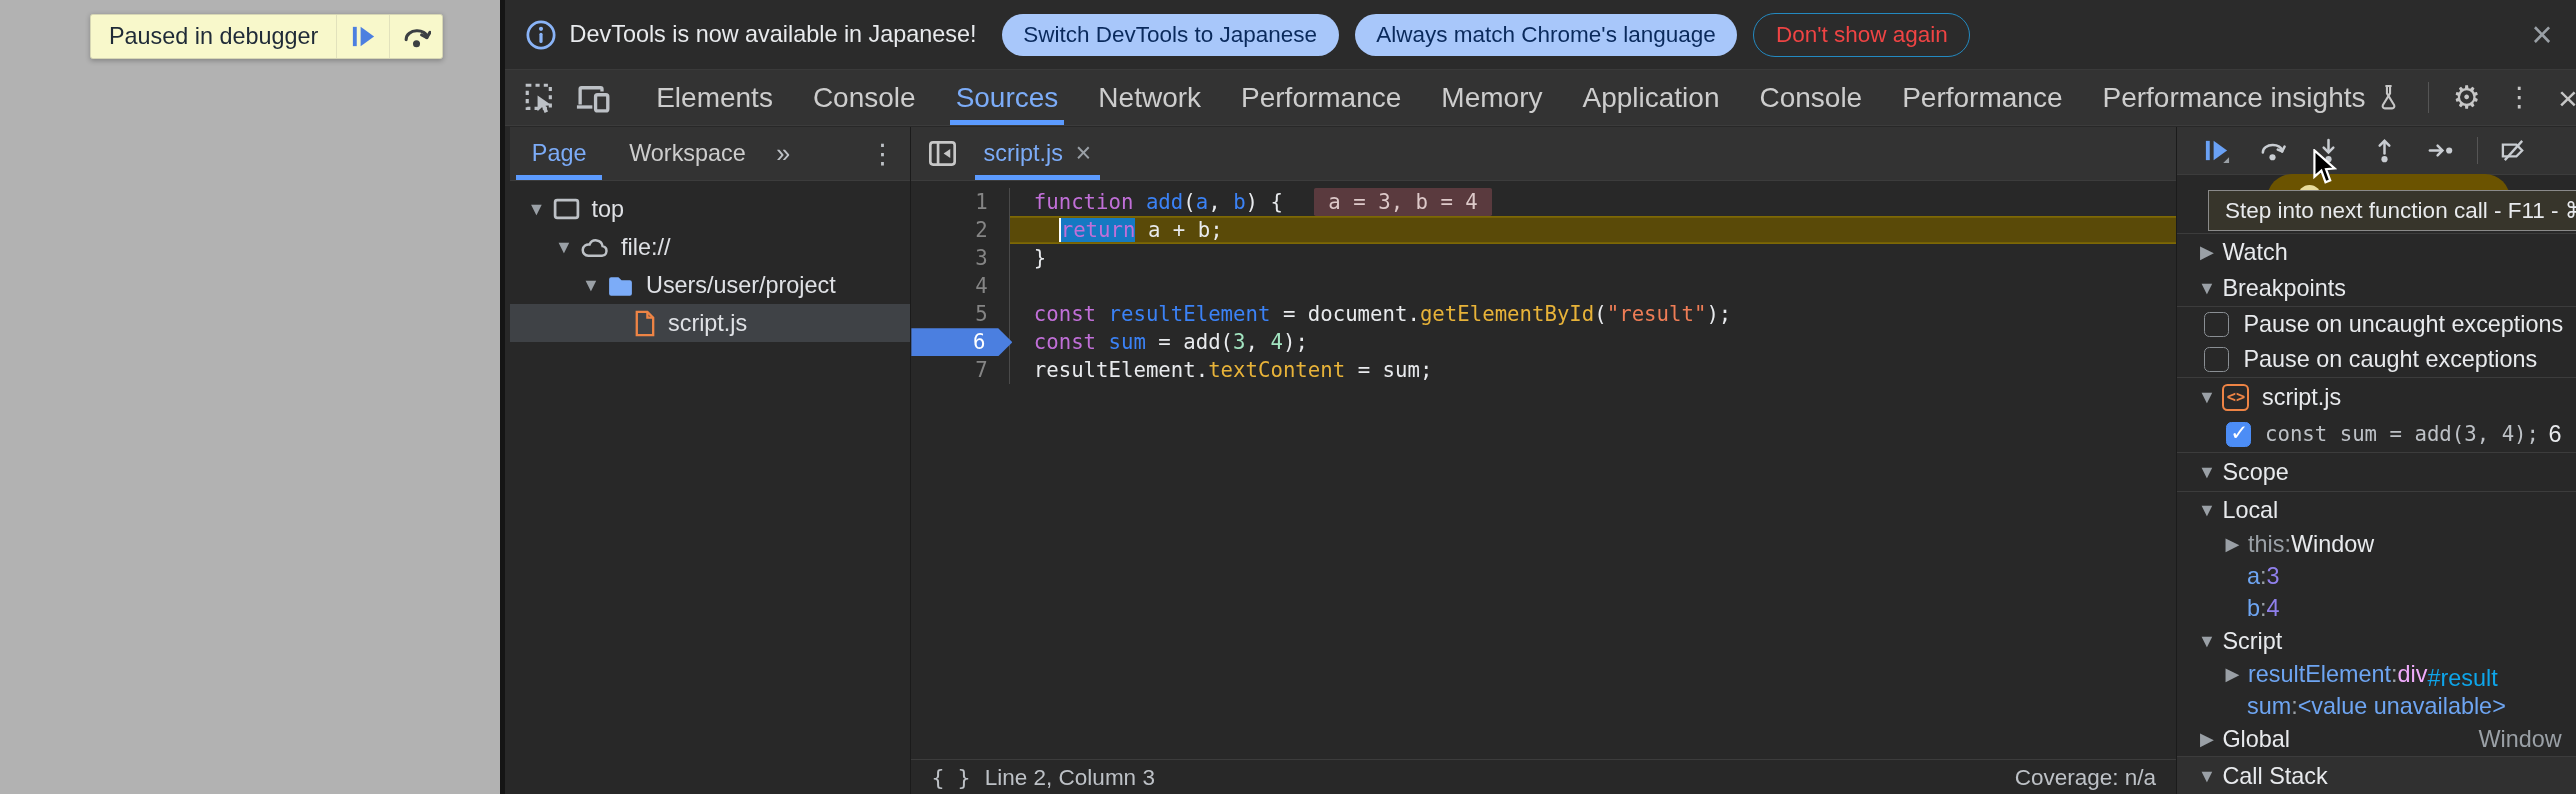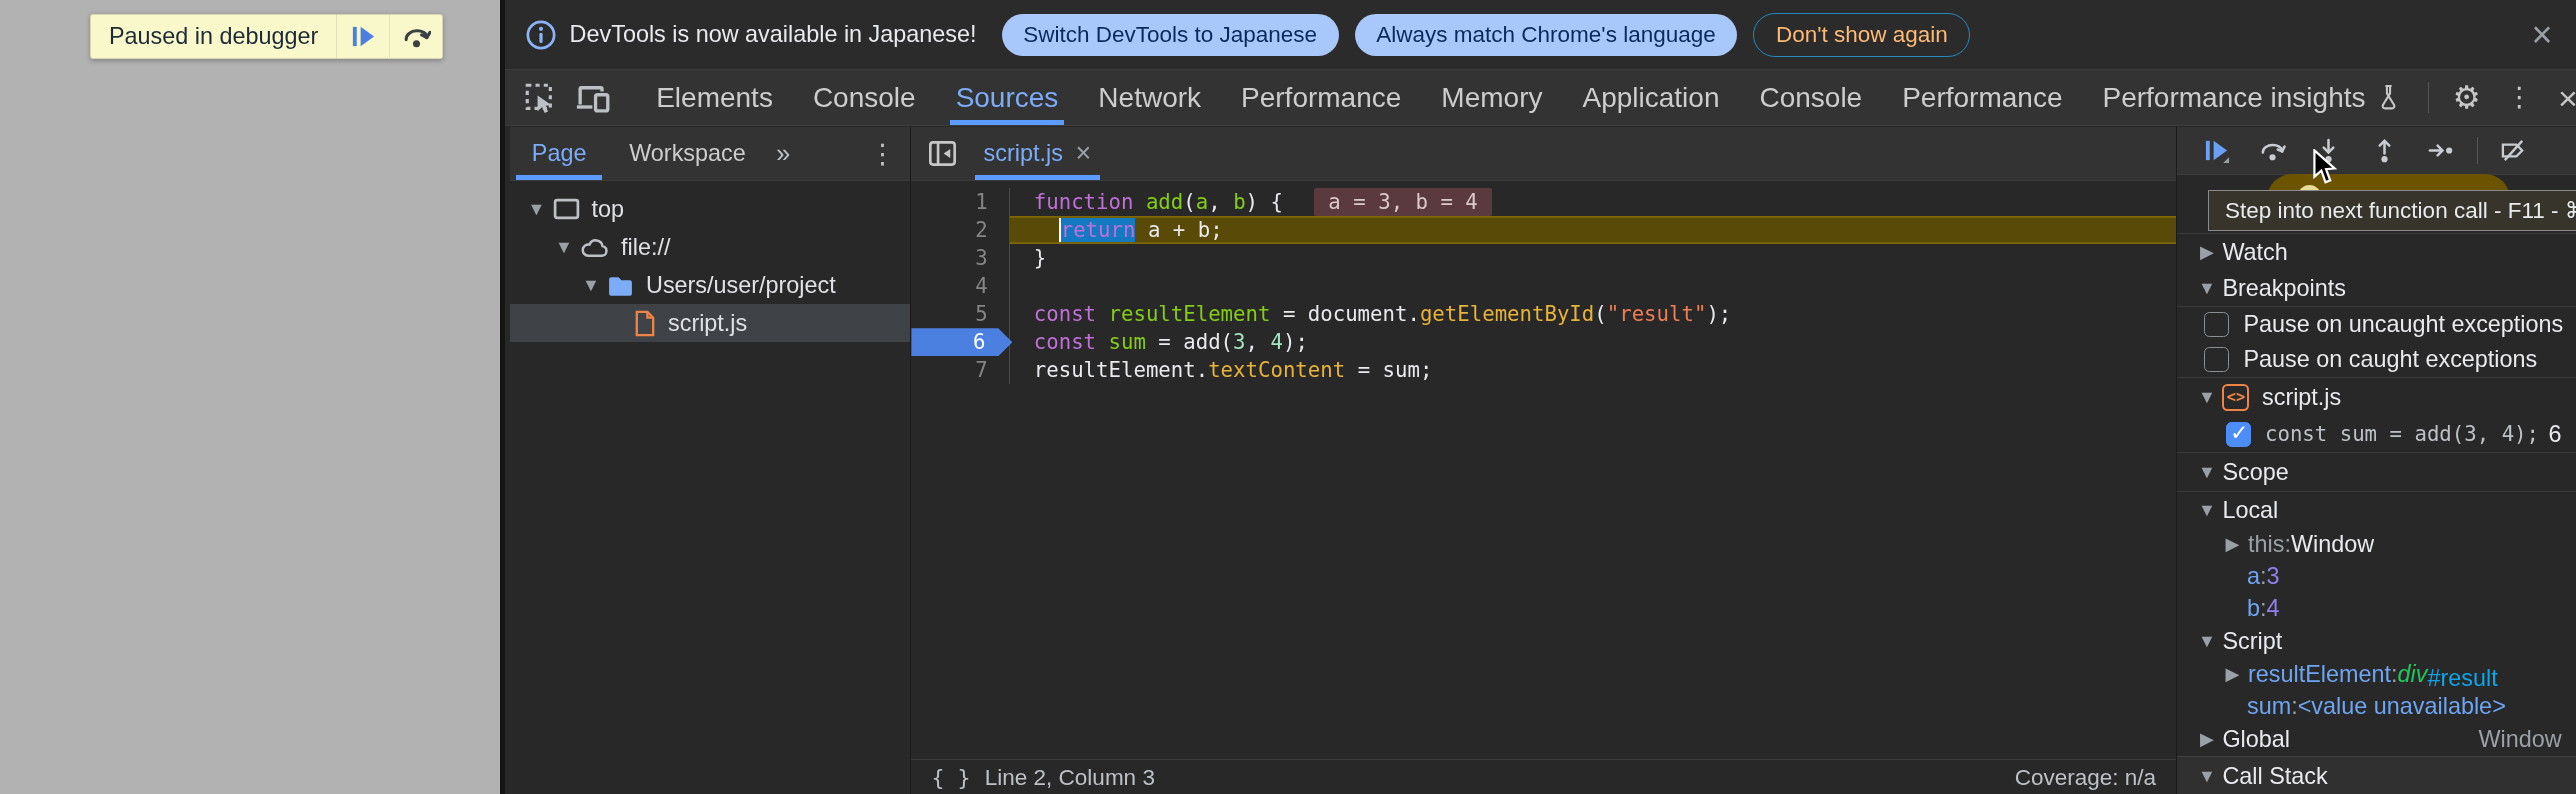--- a/index.html
+++ b/index.html
@@ -15,21 +15,21 @@
   .pb-btn{display:flex;align-items:center;justify-content:center;width:52px;border-left:1.8px solid #e2e2bc;cursor:pointer;}
 
   
   .devtools{position:absolute;left:500px;top:0;right:0;height:795px;background:#282828;border-left:5.4px solid #151515;box-sizing:border-box;}
 
   
   .notif{position:relative;height:70px;background:#2b2b2b;border-bottom:0.9px solid #3a3a3a;display:flex;align-items:center;padding-left:20px;box-sizing:border-box;}
   .notif-msg{color:#e8eaed;font-size:23.4px;margin:0 9px 0 12.6px;}
   .pill{border:none;border-radius:898px;background:#a8c7fa;color:#0a2a5c;font-size:22.5px;
         font-family:inherit;padding:8px 21.6px;margin-left:16px;cursor:pointer;white-space:nowrap;}
-  .pill.outline{background:transparent;border:1.8px solid #2389c0;color:#fdba74;}
+  .pill.outline{background:transparent;border:1.8px solid #2389c0;color:#ef4444;}
   .notif-close{position:absolute;right:23.4px;top:50%;transform:translateY(-50%);color:#9aa0a6;font-size:36px;line-height:1;cursor:pointer;}
 
   
   .tabbar{position:relative;height:56px;background:#333;border-bottom:0.9px solid #3c3c3c;display:flex;align-items:stretch;box-sizing:border-box;}
   .tb-icons{display:flex;align-items:center;gap:18px;padding:0 14.4px 0 18px;}
   .tb-iconbtn{display:flex;align-items:center;color:#bdc1c6;cursor:pointer;}
   .vsep{width:0.9px;background:#555;margin:12.6px 5.4px;}
   .tab{display:flex;align-items:center;gap:10.8px;padding:0 20px;color:#cdcdcd;font-size:28px;cursor:pointer;position:relative;white-space:nowrap;}
   .tab.active{color:#7cacf8;}
   .tab.active::after{content:"";position:absolute;left:14.4px;right:14.4px;bottom:0;height:5.4px;background:#5c9bff;}
@@ -62,21 +62,21 @@
   .etab .x{color:#9aa0a6;font-size:27px;}
   .toggle-nav{display:flex;align-items:center;padding:0 7.2px 0 16px;color:#c7c7c7;cursor:pointer;}
 
   .code{flex:1;position:relative;font-family:"DejaVu Sans Mono","Liberation Mono",monospace;font-size:20.7px;padding-top:7.2px;overflow:hidden;}
   .cline{display:flex;height:28px;line-height:28px;position:relative;}
   .gut{width:99px;flex:none;text-align:right;padding-right:21.6px;color:#858585;border-right:1.8px solid #4a4a4a;box-sizing:border-box;position:relative;cursor:pointer;}
   .src{flex:1;padding-left:23.4px;white-space:pre;color:#e8eaed;}
   .cline.paused .src{background:#5a4a08;box-shadow:inset 0 1.8px 0 #7d6805, inset 0 -1.8px 0 #7d6805;}
   .bp-arrow{position:absolute;left:0;top:0;width:101px;height:28px;background:#4b7fe0;color:#fff;
     clip-path:polygon(0 0,86% 0,100% 50%,86% 100%,0 100%);text-align:right;padding-right:27px;box-sizing:border-box;}
-  .kw{color:#c16fd8;} .fn{color:#84cc16;} .prop{color:#e8b339;} .str{color:#ef7d56;} .num{color:#a2e4c0;} .pl{color:#e8eaed;}
+  .kw{color:#c16fd8;} .fn{color:#3b82f6;} .prop{color:#e8b339;} .str{color:#ef7d56;} .num{color:#a2e4c0;} .pl{color:#e8eaed;}
   .sel{background:#1579c2;border-left:2.7px solid #fff;}
   .hint{display:inline-block;margin-left:31px;padding:0 14.4px;background:#5a3a3e;color:#ddc9c9;border-radius:1.8px;font-size:20.7px;}
 
   .statusbar{height:36px;border-top:1.8px solid #3c3c3c;display:flex;align-items:center;padding:0 20px;color:#bdc1c6;font-size:22.5px;gap:14.4px;box-sizing:border-box;}
   .braces{font-family:"DejaVu Sans Mono",monospace;font-size:21.6px;color:#bdc1c6;cursor:pointer;}
   .coverage{margin-left:auto;}
 
   
   .sidebar{width:400px;flex:none;border-left:1.8px solid #1b1b1b;box-sizing:border-box;background:#282828;position:relative;display:flex;flex-direction:column;}
   .dbg-toolbar{height:54px;background:#333;border-bottom:0.9px solid #3c3c3c;display:flex;align-items:center;gap:9px;padding-left:16px;box-sizing:border-box;}
@@ -93,21 +93,21 @@
   .srow{display:flex;align-items:center;font-size:23.4px;color:#e8eaed;padding-left:14.4px;cursor:pointer;}
   .srow .twisty{width:31px;font-size:18px;}
   .sep-t{border-top:0.9px solid #3c3c3c;}
   .chk{width:25px;height:25px;border:1.8px solid #8a8f94;border-radius:5.4px;box-sizing:border-box;margin:0 14.4px 0 12.6px;flex:none;cursor:pointer;}
   .chk.on{background:#4c8df6;border-color:#4c8df6;position:relative;}
   .chk.on::after{content:"✓";position:absolute;left:3.6px;top:-2.7px;color:#fff;font-size:21.6px;font-weight:bold;}
   .js-badge{width:27px;height:27px;border:2.7px solid #ee8445;border-radius:5.4px;color:#ee8445;display:flex;align-items:center;justify-content:center;
     font-size:15.3px;font-weight:bold;margin-right:12.6px;box-sizing:border-box;font-family:"DejaVu Sans Mono",monospace;flex:none;}
   .bp-code{font-family:"DejaVu Sans Mono",monospace;font-size:20.7px;color:#bdc1c6;}
   .rnum{margin-left:auto;padding-right:14.4px;color:#e8eaed;}
-  .gray{color:#9aa0a6;} .blue{color:#6ea5f2;} .violet{color:#9080ec;} .orange{color:#0ea5e9;margin-top:8px;} .lav{color:#22c55e;font-style:italic;}
+  .gray{color:#9aa0a6;} .blue{color:#6ea5f2;} .violet{color:#9080ec;} .orange{color:#0ea5e9;margin-top:8px;} .lav{color:#f0abfc;}
   .rval{margin-left:auto;padding-right:14.4px;color:#9aa0a6;}
   .callstack{margin-top:auto;background:#303030;}
   svg{display:block;}
 </style>
 </head>
 <body>
 
 <div class="screen">
 
   <div class="page-area">

